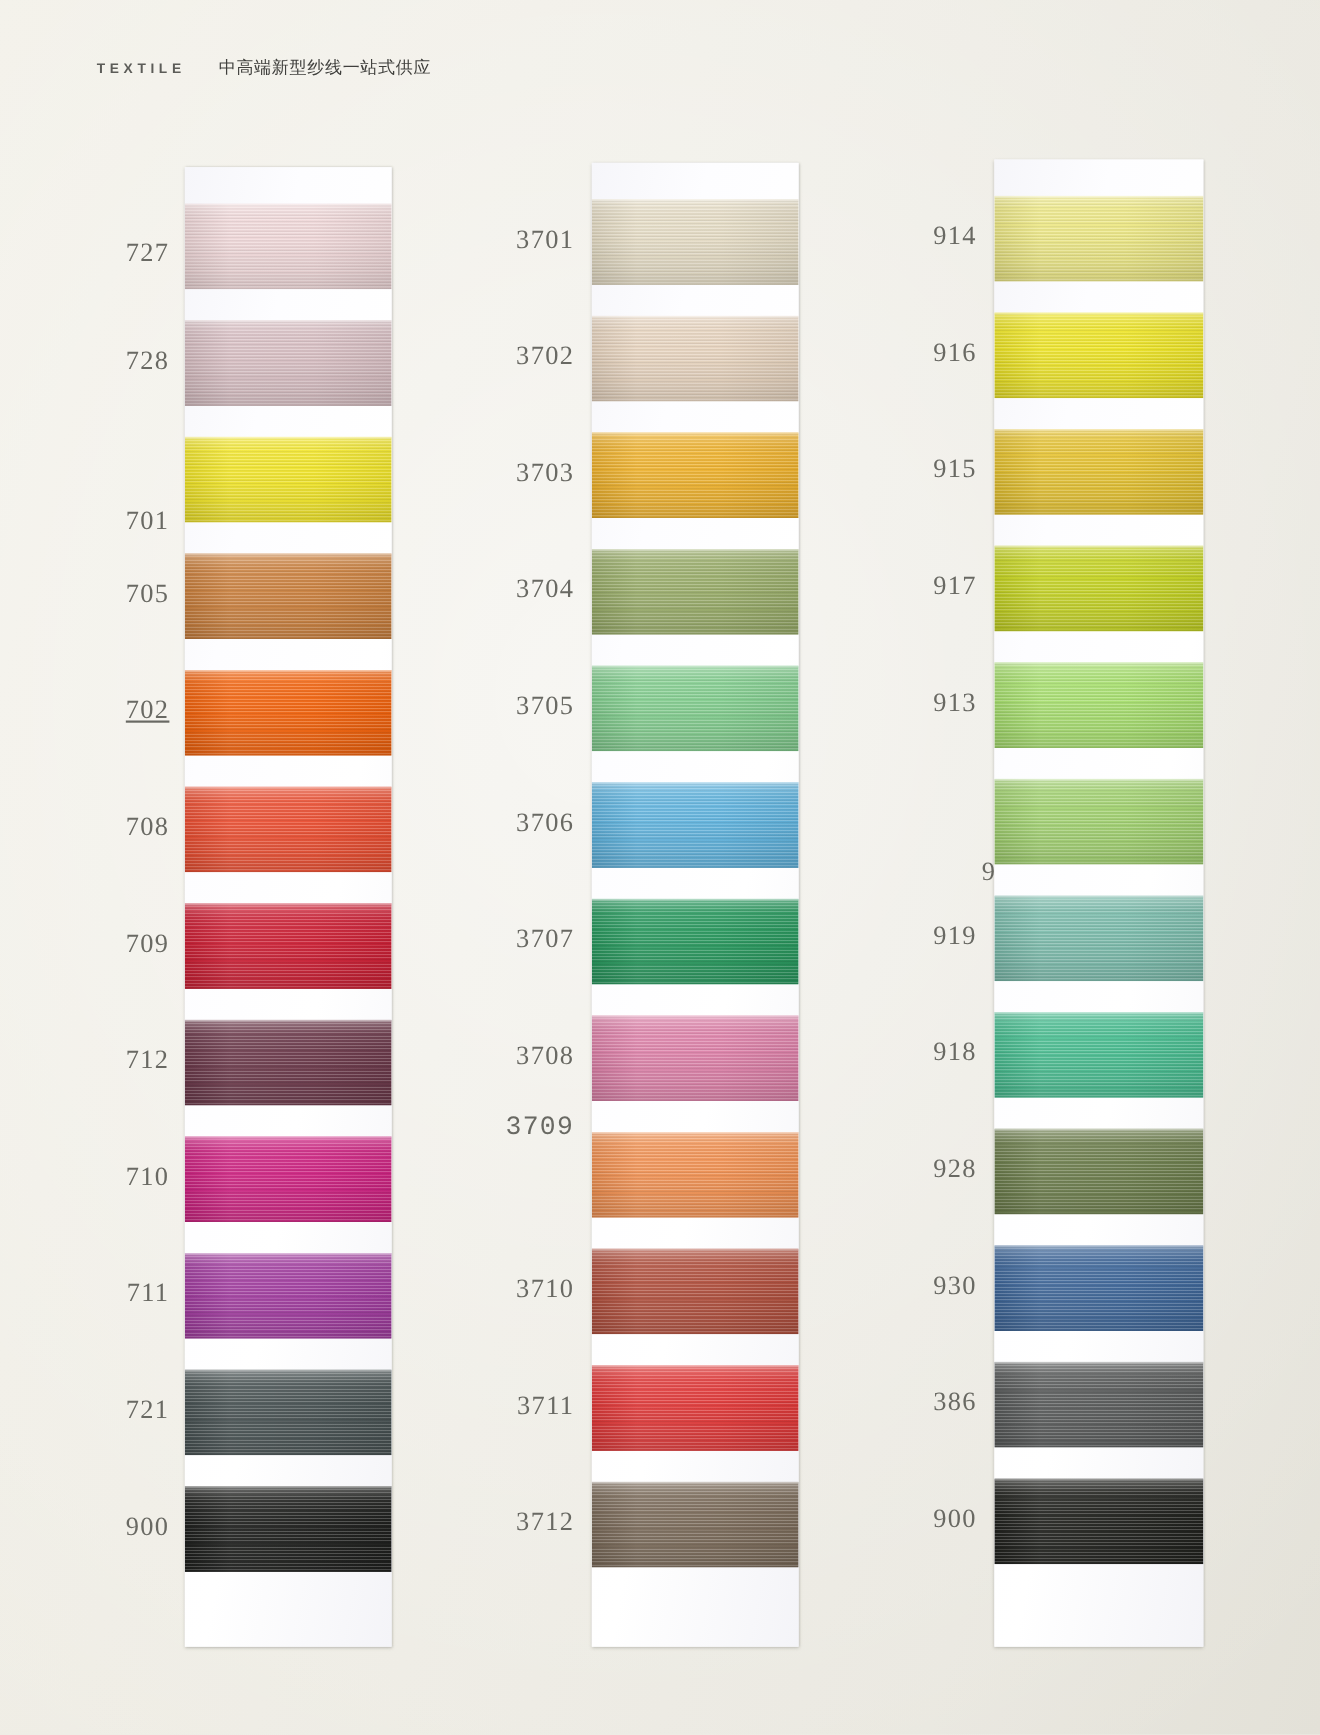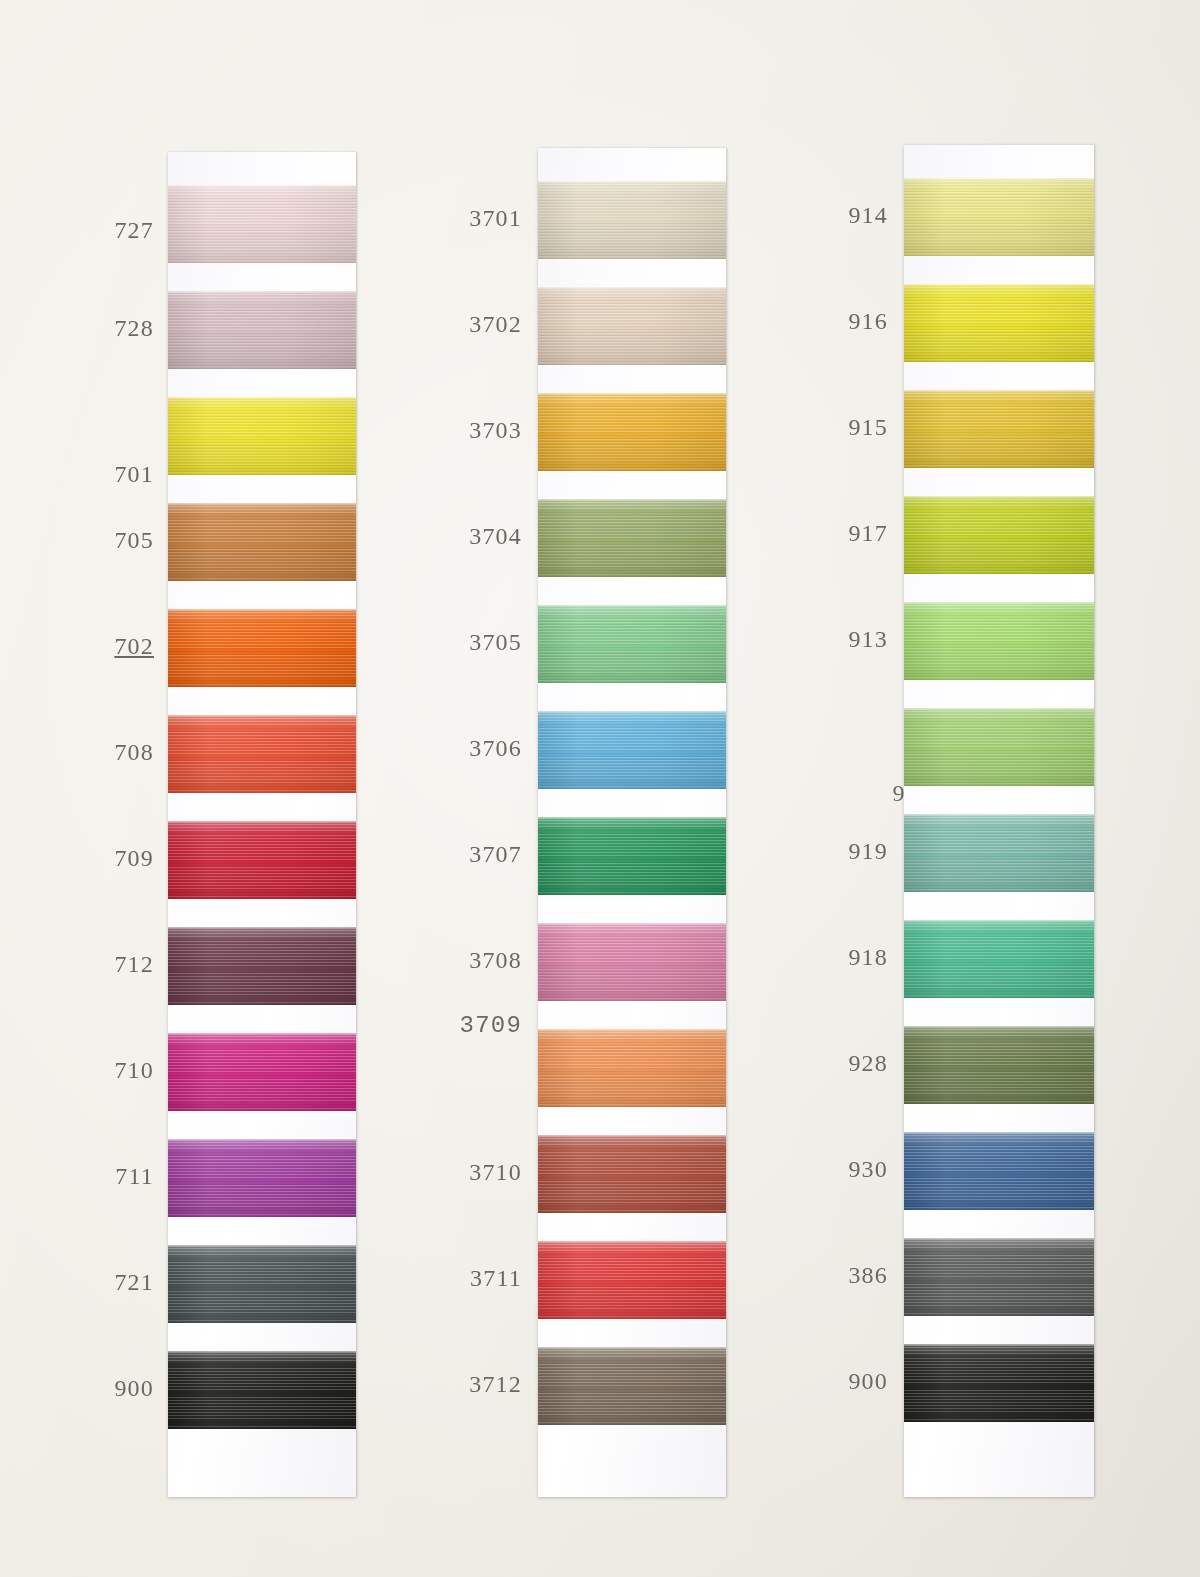--- a/index.html
+++ b/index.html
@@ -156,20 +156,24 @@
     margin-top: 4px;
     margin-left: 4px;
   }
 </style>
 </head>
 <body>
 
 <div id="page"></div>
 
 <div id="header">
+  <div id="brand-sub-row">
+    <span id="brand-textile">TEXTILE</span>
+    <span id="brand-tagline">中高端新型纱线一站式供应</span>
+  </div>
 </div>
 
 <div id="columns-root">
     <div class="code-label" style="left: 96px; width: 58px; top: 217px;">727</div>
     <div class="code-label" style="left: 96px; width: 58px; top: 315px;">728</div>
     <div class="code-label" style="left: 96px; width: 58px; top: 421px; margin-top: 40px;">701</div>
     <div class="code-label" style="left: 96px; width: 58px; top: 527px;">705</div>
     <div class="code-label" style="left: 96px; width: 58px; top: 633px; text-decoration: underline;">702</div>
     <div class="code-label" style="left: 96px; width: 58px; top: 739px;">708</div>
     <div class="code-label" style="left: 96px; width: 58px; top: 845px;">709</div>

